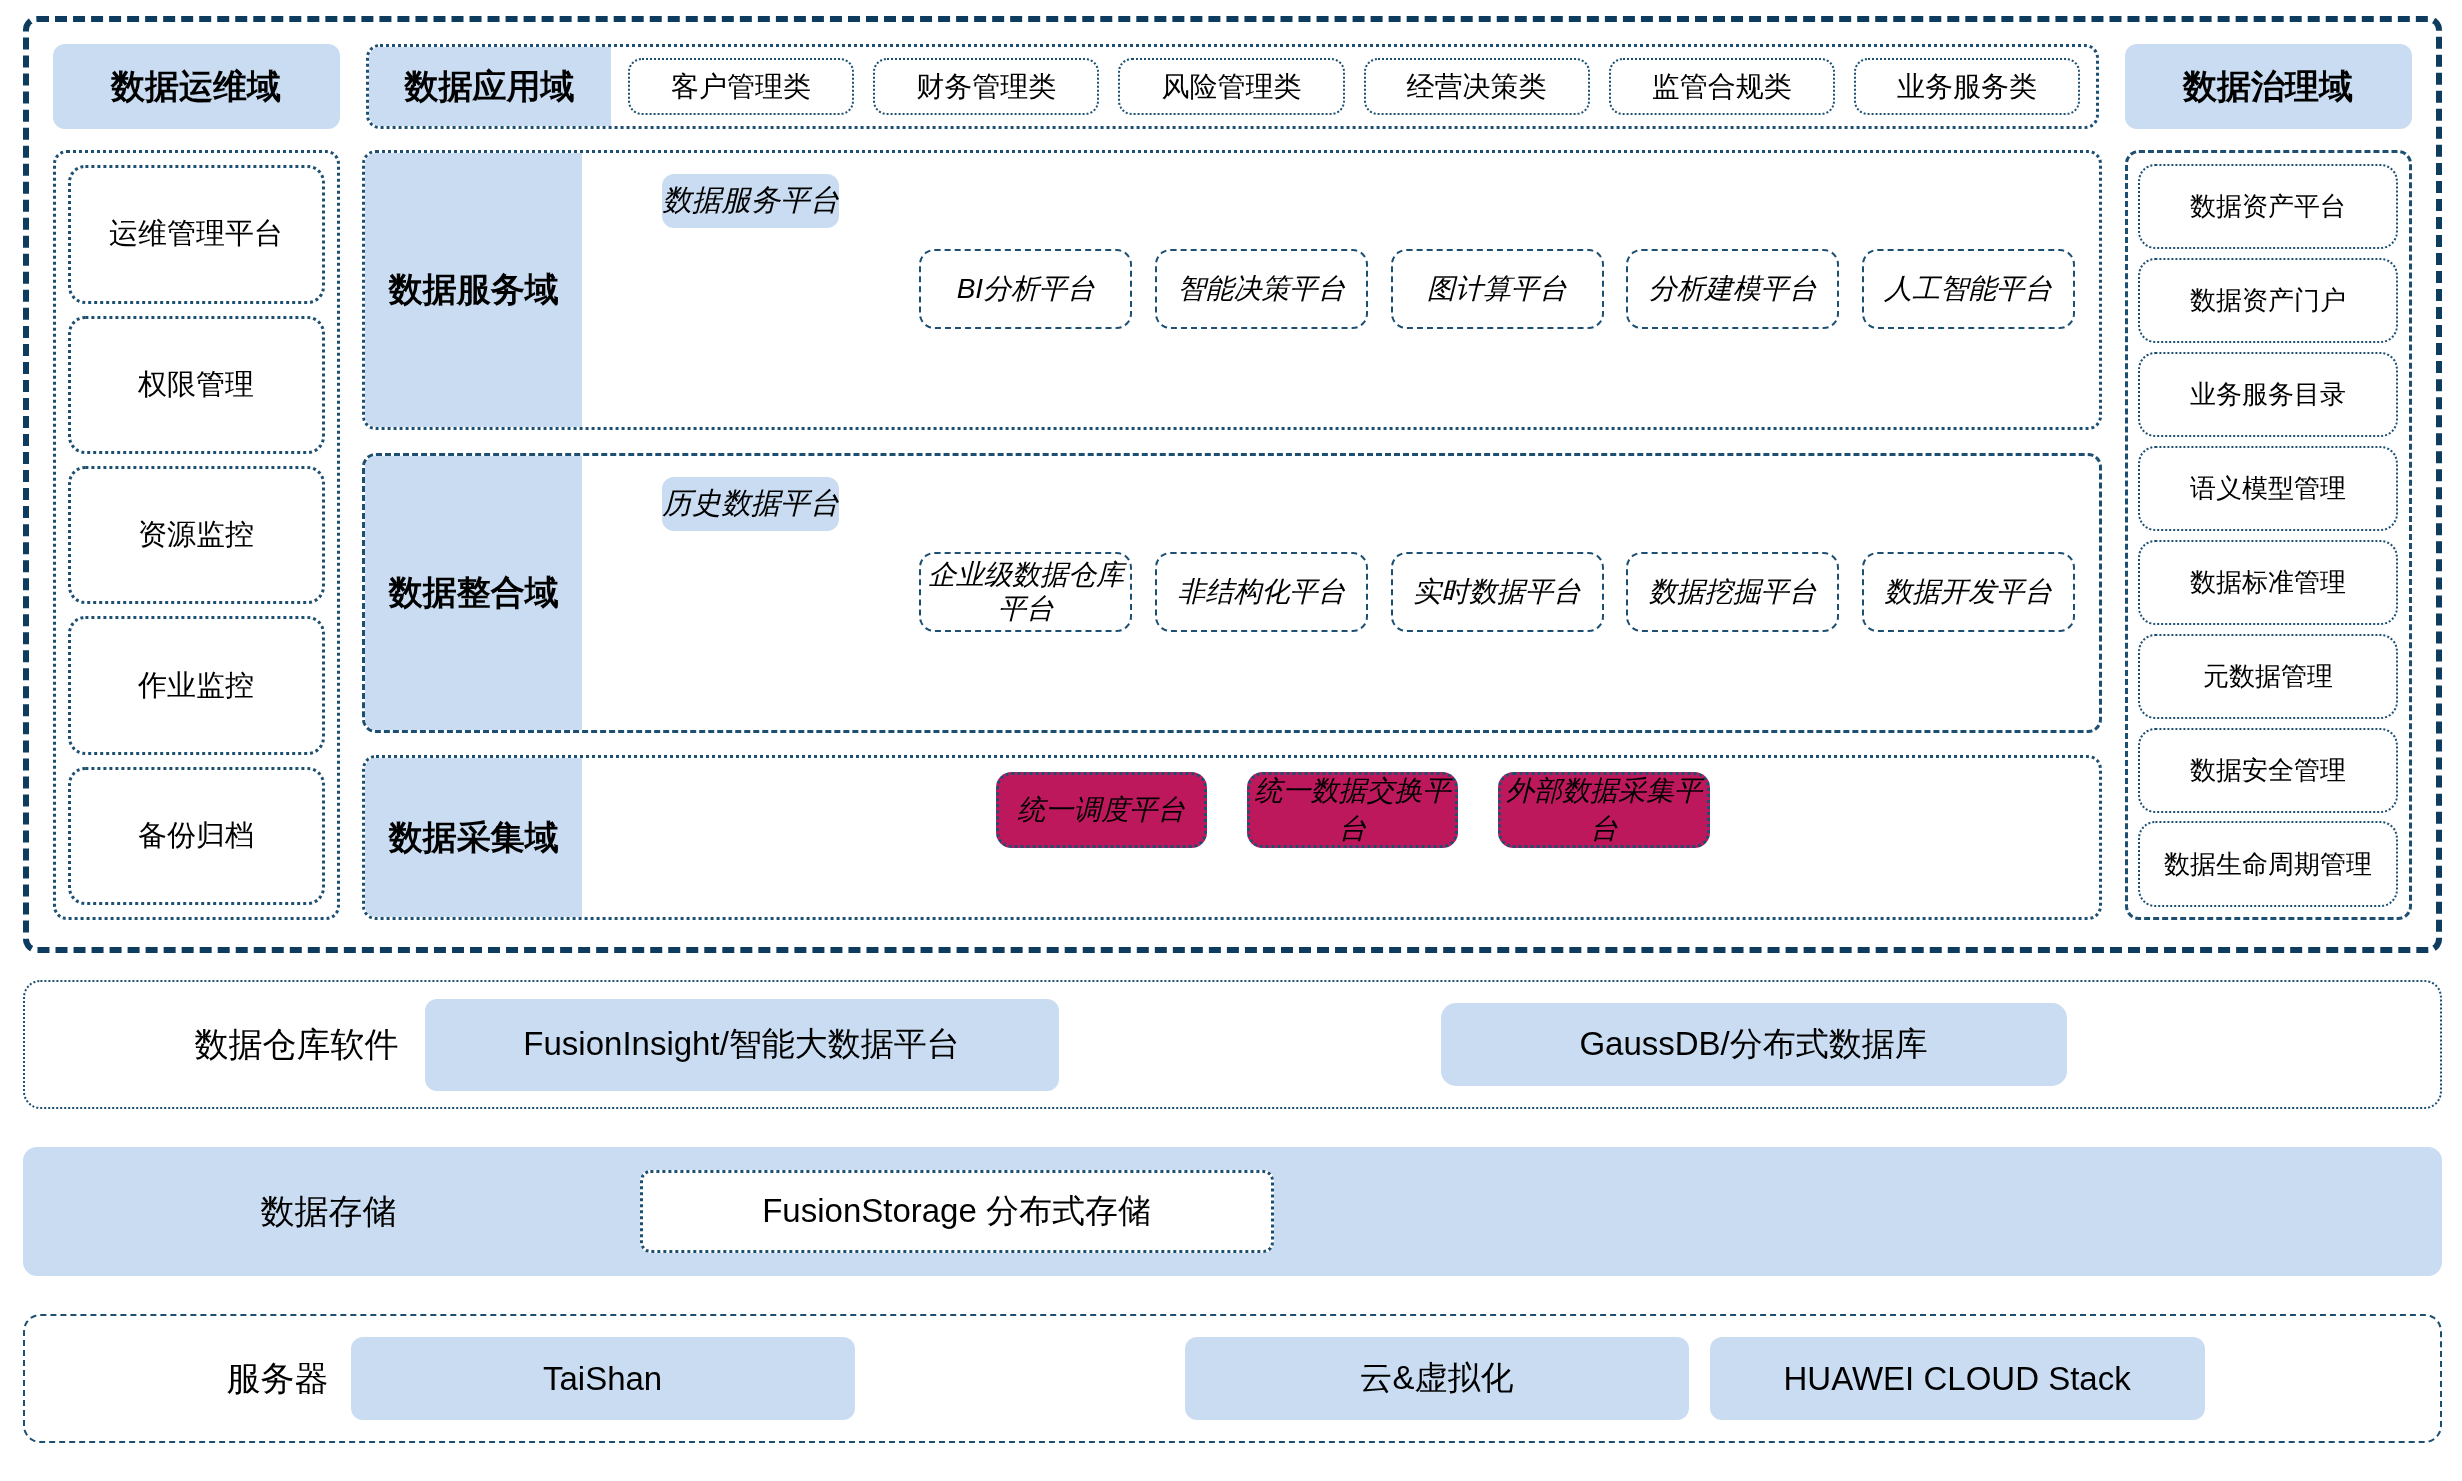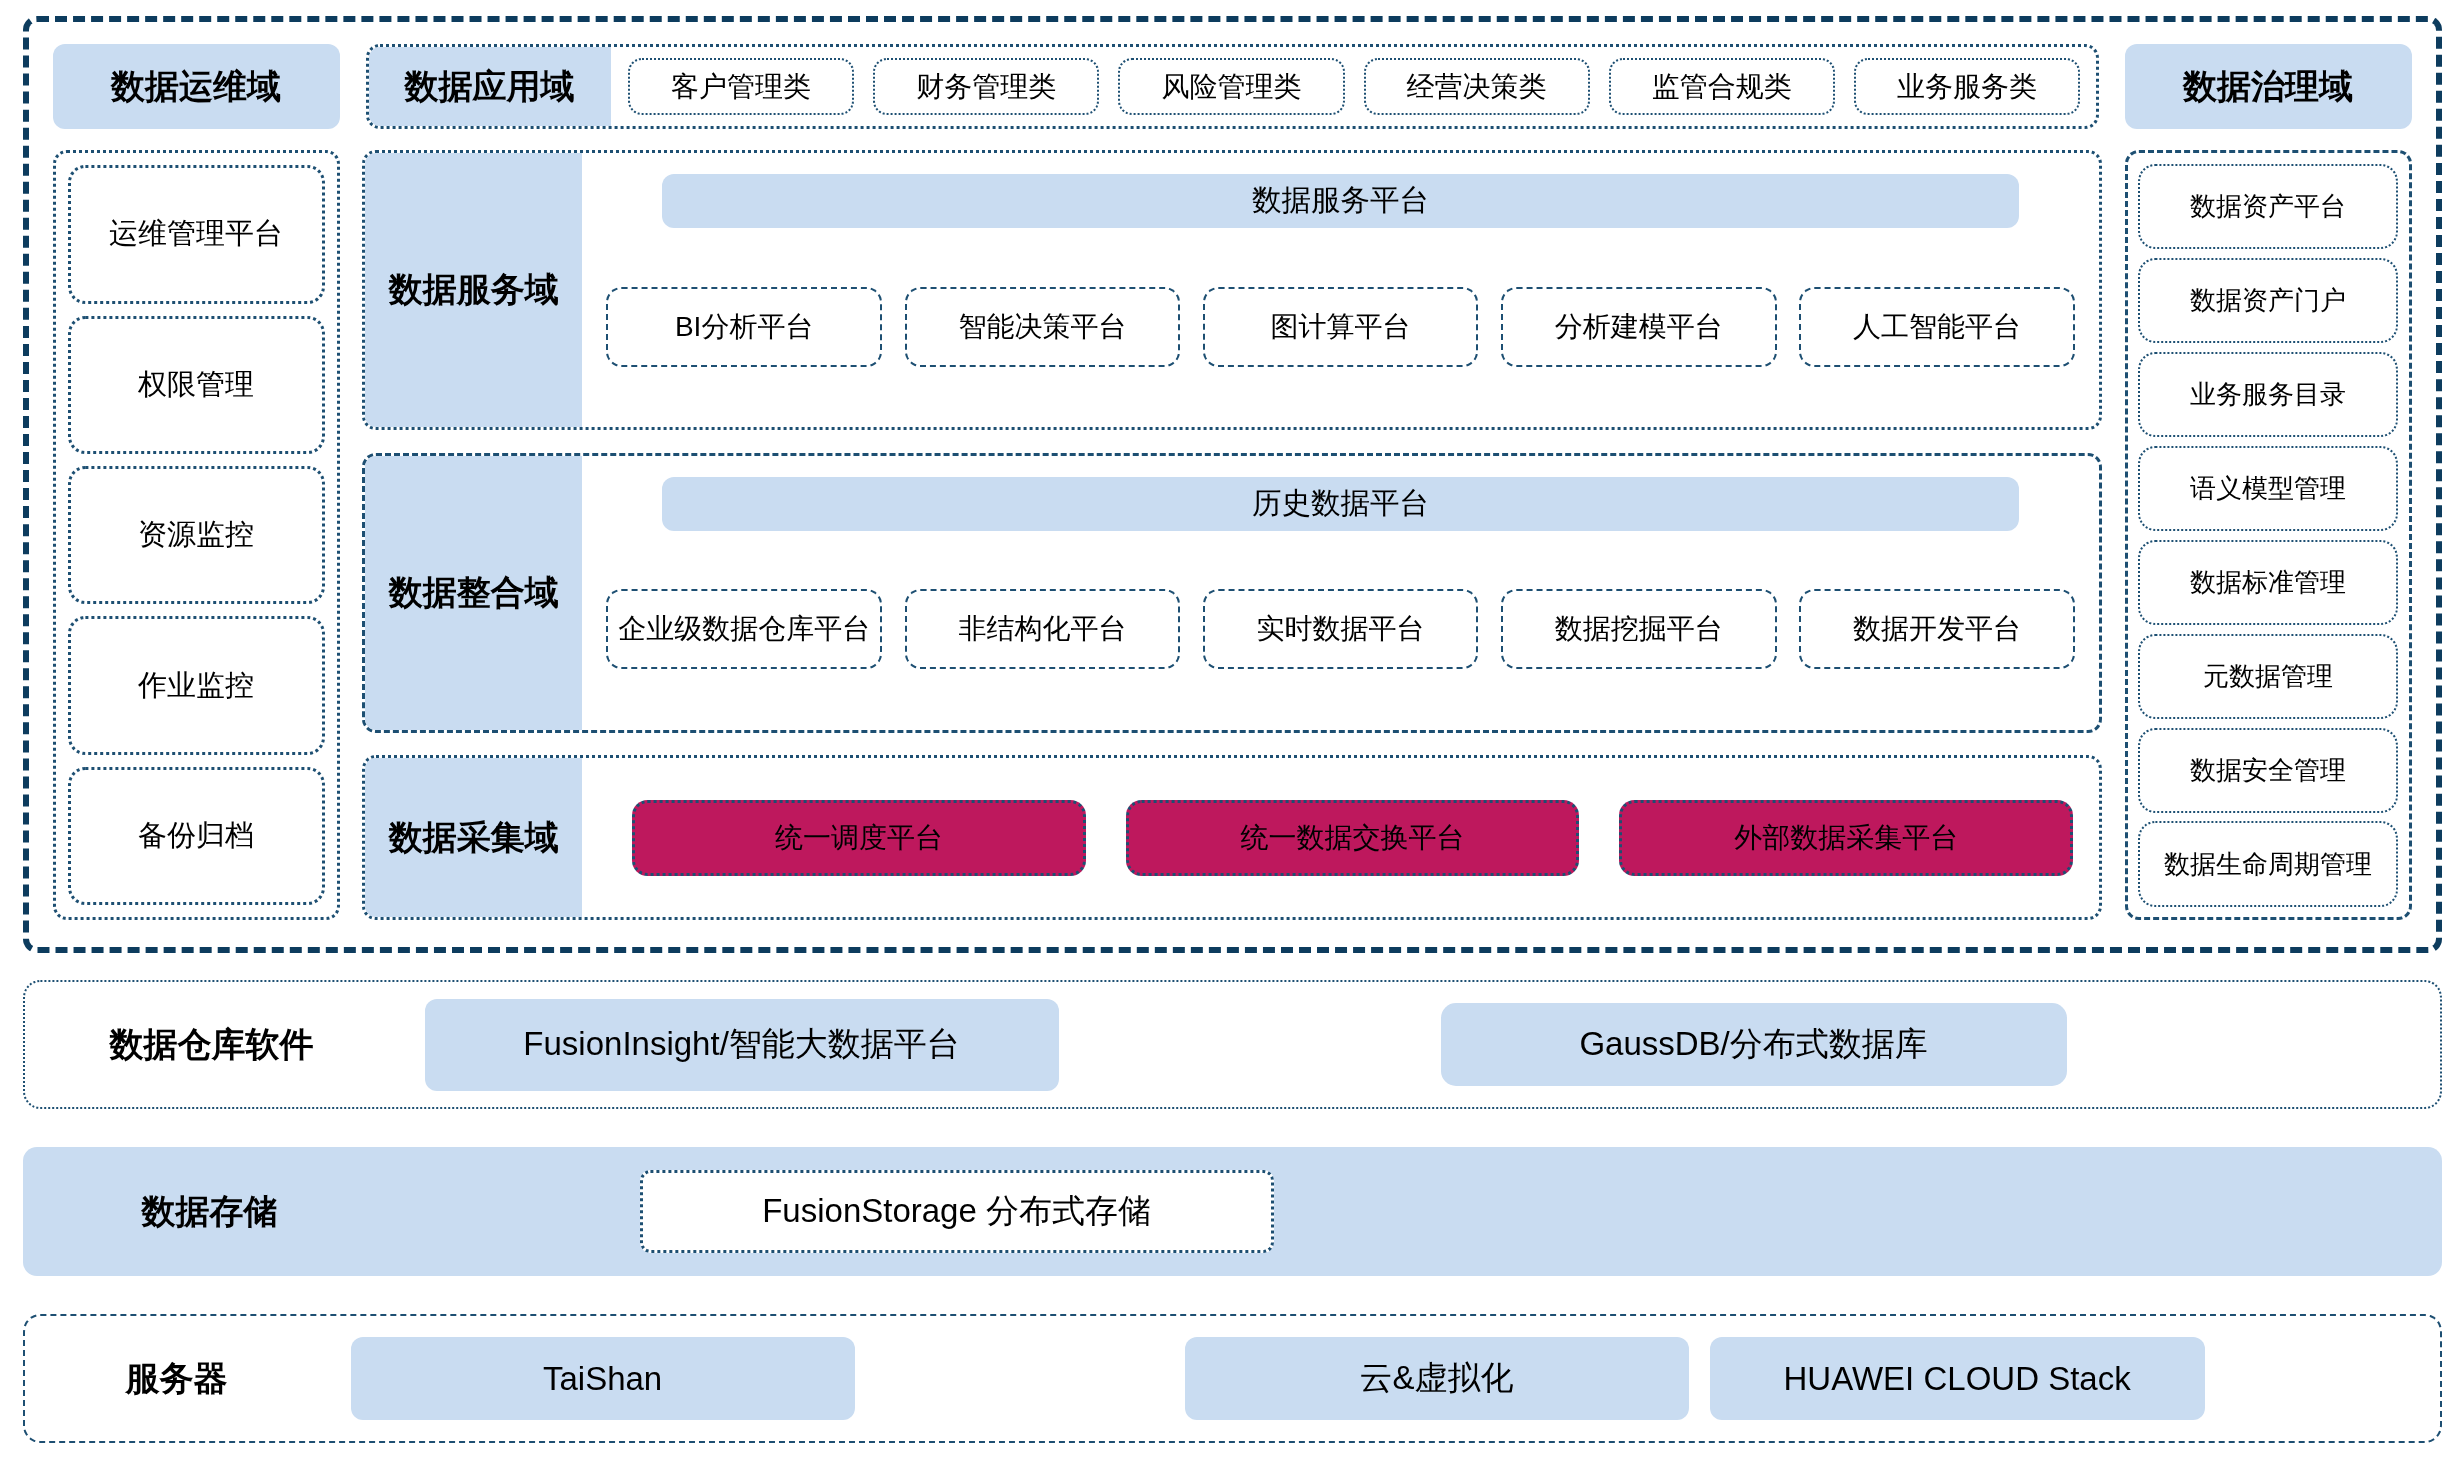--- a/index.html
+++ b/index.html
@@ -162,24 +162,25 @@
   }
   .domain-label {
     width: 217px;
     flex: 0 0 217px;
     font-size: 34px;
     font-weight: bold;
   }
   .domain-body {
     flex: 1 1 auto;
     display: flex;
-    flex-direction: column;
+    flex-direction: row;
     box-sizing: border-box;
     padding: 14px 19px 15.6px 19px;
     gap: 14px;
+    font-style: italic;
   }
   .platform-banner {
     height: 54px;
     border-radius: 12px;
     font-size: 29.5px;
     margin: 7px 61px 0 61px;
   }
   .sub-row {
     flex: 1 1 auto;
     display: flex;
@@ -248,22 +249,22 @@
     box-sizing: border-box;
     display: flex;
     align-items: center;
   }
   #band-warehouse { top: 980px; height: 129px; }
   #band-storage   { top: 1147px; height: 129px; border-radius: 14px; }
   #band-server    { top: 1314px; height: 129px; }
 
   .band-label {
     font-size: 34px;
-    font-weight: bold;
-    text-align: center;
+    font-weight: normal;
+    text-align: right;
     box-sizing: border-box;
   }
   .band-pill {
     border-radius: 12px;
     font-size: 33px;
     box-sizing: border-box;
   }
 
   #band-warehouse .band-label { width: 374px; flex: 0 0 374px; }
   #wh-pill-1 { width: 634px; height: 92px; margin-left: 26px; }

